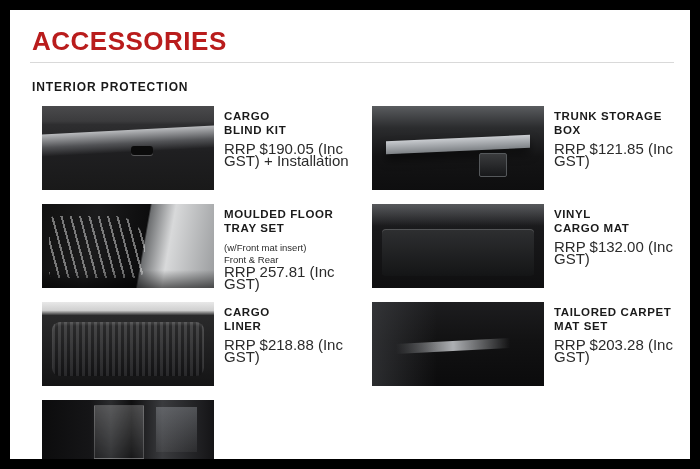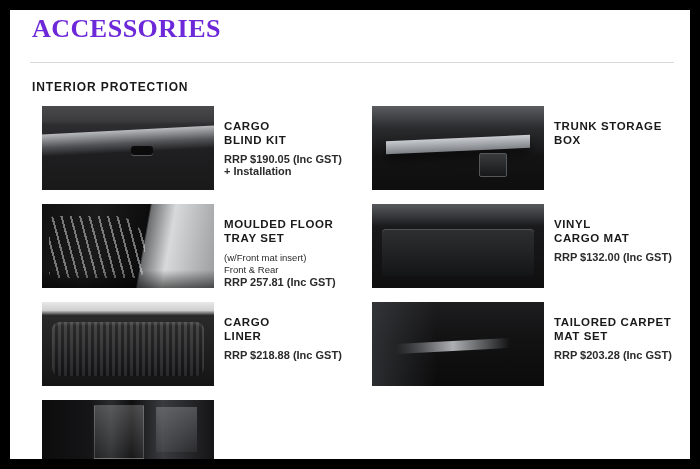--- a/index.html
+++ b/index.html
@@ -19,26 +19,26 @@
     top: 10px;
     width: 680px;
     height: 449px;
     background: #ffffff;
     box-sizing: border-box;
     overflow: hidden;
   }
   .title {
     position: absolute;
     left: 22px;
-    top: 4px;
+    top: 16px;
     font-size: 26px;
     font-weight: bold;
     letter-spacing: 0.5px;
-    color: #6d28d9;
-    font-family: Liberation Serif, serif;
+    color: #b91c1c;
+    font-family: Liberation Sans, sans-serif;
   }
   .title-rule {
     position: absolute;
     left: 20px;
     top: 52px;
     width: 644px;
     height: 1px;
     background: #d9d9d9;
   }
   .section-heading {
@@ -68,43 +68,42 @@
     left: 12px;
     top: 0;
     width: 172px;
     height: 84px;
     overflow: hidden;
     background: #2a2a2a;
   }
   .txt {
     position: absolute;
     left: 194px;
-    top: 14px;
+    top: 4px;
     width: 126px;
   }
   .name {
     font-size: 11.5px;
     font-weight: bold;
     letter-spacing: 0.6px;
     color: #1a1a1a;
     line-height: 13.5px;
     text-transform: uppercase;
   }
   .note {
     margin-top: 7px;
     font-size: 9.5px;
     color: #2b2b2b;
     line-height: 12px;
   }
   .price {
     margin-top: 6px;
-    font-size: 11px;
+    font-size: 15px;
     color: #2b2b2b;
     line-height: 12px;
-    font-weight: bold;
   }
   .price.tight { margin-top: 0; }
 
   
   .ph { position:absolute; inset:0; }
 
   
   .ph-blind {
     background:
       linear-gradient(180deg, #4a4a4c 0%, #3b3b3d 18%, #2e2e30 22%, #1f1f21 55%, #191919 100%);
@@ -273,20 +272,21 @@
 
     <div class="item">
       <div class="thumb">
           <div class="ph ph-box"></div>
         </div>
       <div class="txt">
         <div class="name">
           <div>TRUNK STORAGE</div>
           <div>BOX</div>
         </div>
+        <div class="price">RRP $121.85 (Inc GST)</div>
       </div>
     </div>
 
     <div class="item">
       <div class="thumb">
           <div class="ph ph-vinyl"></div>
         </div>
       <div class="txt">
         <div class="name">
           <div>VINYL</div>

